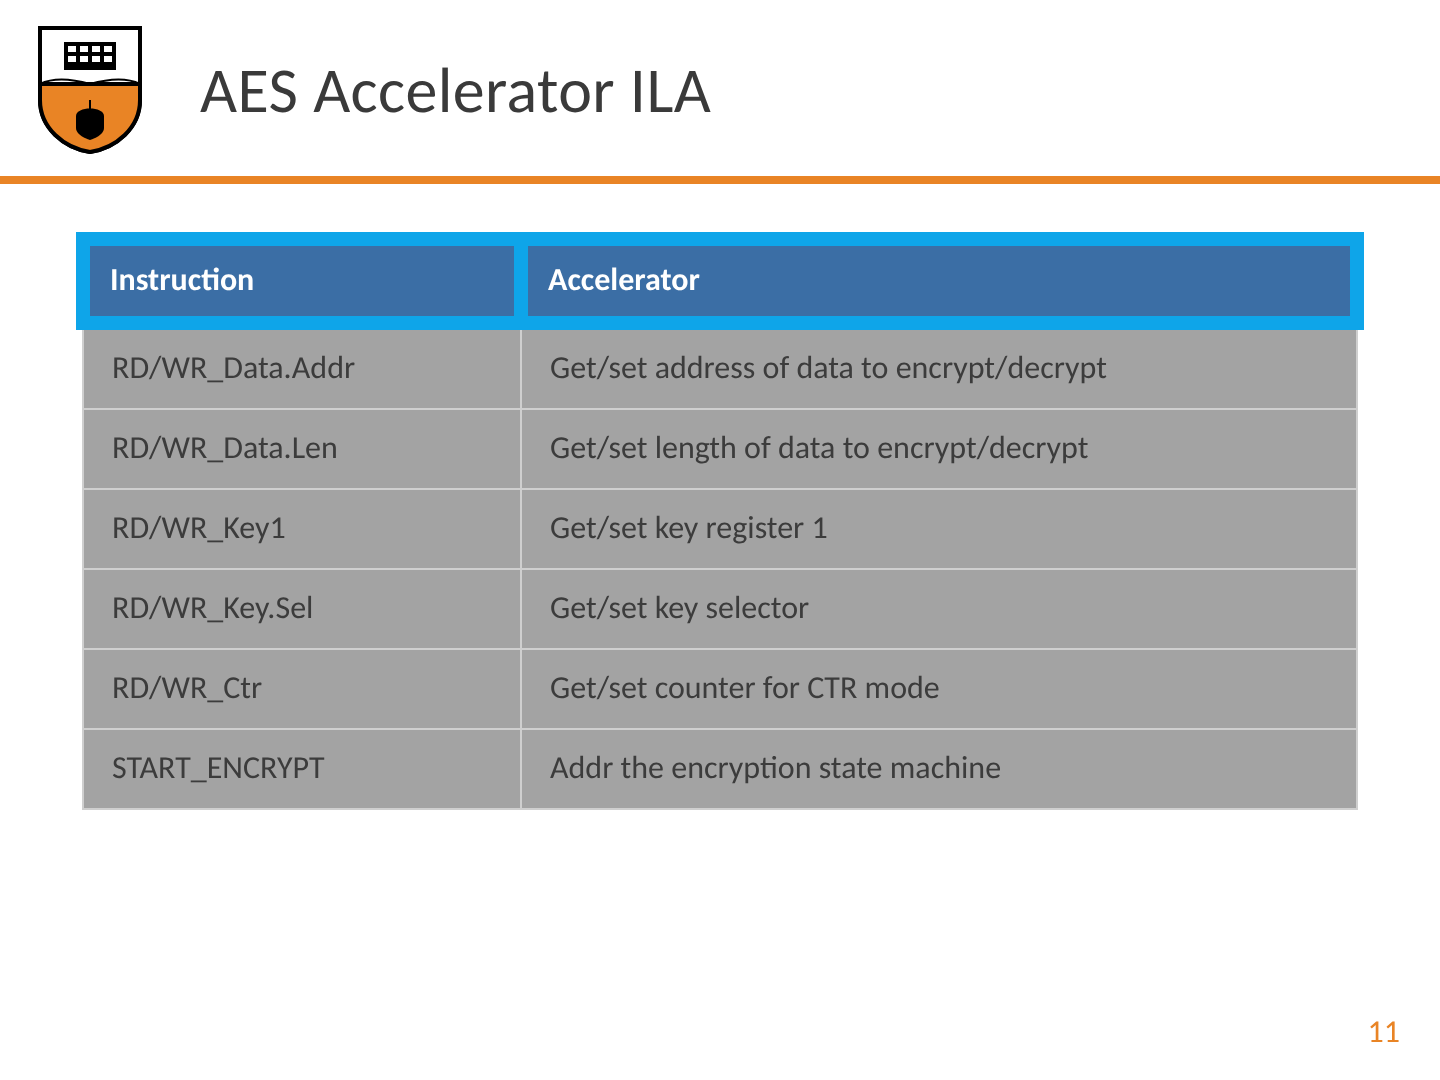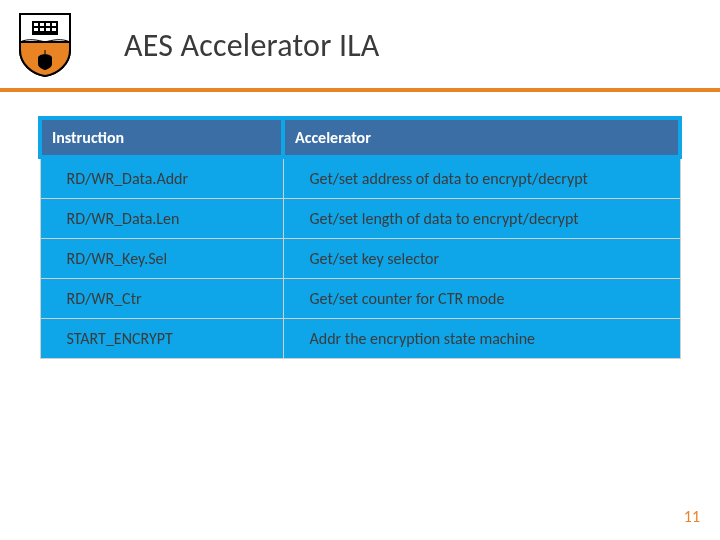--- a/index.html
+++ b/index.html
@@ -10,21 +10,20 @@
     background: #fff;
     font-family: Calibri, "Segoe UI", Arial, sans-serif;
     color: #222;
     position: relative;
     overflow: hidden;
   }
   .header {
     display: flex;
     align-items: center;
     padding: 12px 0 0 18px;
-    gap: 24px;
   }
   .shield {
     width: 54px;
     height: 66px;
     margin-right: 28px;
     flex: none;
   }
   .title {
     font-size: 32px;
     font-weight: 400;
@@ -44,27 +43,27 @@
     width: 100%;
     border-collapse: collapse;
     font-size: 16px;
   }
   thead th {
     background: #3b6ea5;
     color: #fff;
     text-align: left;
     font-weight: 700;
     padding: 8px 10px 8px 10px;
-    border: 4px solid #0ea5e9;
+    border: 7px solid #0ea5e9;
   }
   tbody td {
-    padding: 10px 26px;
+    padding: 10px 14px;
     border: 1px solid #cfcfcf;
     color: #3c3c3c;
-    background: #0ea5e9;
+    background: #a3a3a3;
   }
   th.col-instr, td.col-instr {
     width: 190px;
   }
   .pagenum {
     position: absolute;
     right: 20px;
     bottom: 14px;
     color: #e98425;
     font-size: 16px;
@@ -107,20 +106,24 @@
     <tbody>
       <tr>
         <td class="col-instr">RD/WR_Data.Addr</td>
         <td>Get/set address of data to encrypt/decrypt</td>
       </tr>
       <tr>
         <td class="col-instr">RD/WR_Data.Len</td>
         <td>Get/set length of data to encrypt/decrypt</td>
       </tr>
       <tr>
+        <td class="col-instr">RD/WR_Key1</td>
+        <td>Get/set key register 1</td>
+      </tr>
+      <tr>
         <td class="col-instr">RD/WR_Key.Sel</td>
         <td>Get/set key selector</td>
       </tr>
       <tr>
         <td class="col-instr">RD/WR_Ctr</td>
         <td>Get/set counter for CTR mode</td>
       </tr>
       <tr>
         <td class="col-instr">START_ENCRYPT</td>
         <td>Addr the encryption state machine</td>

